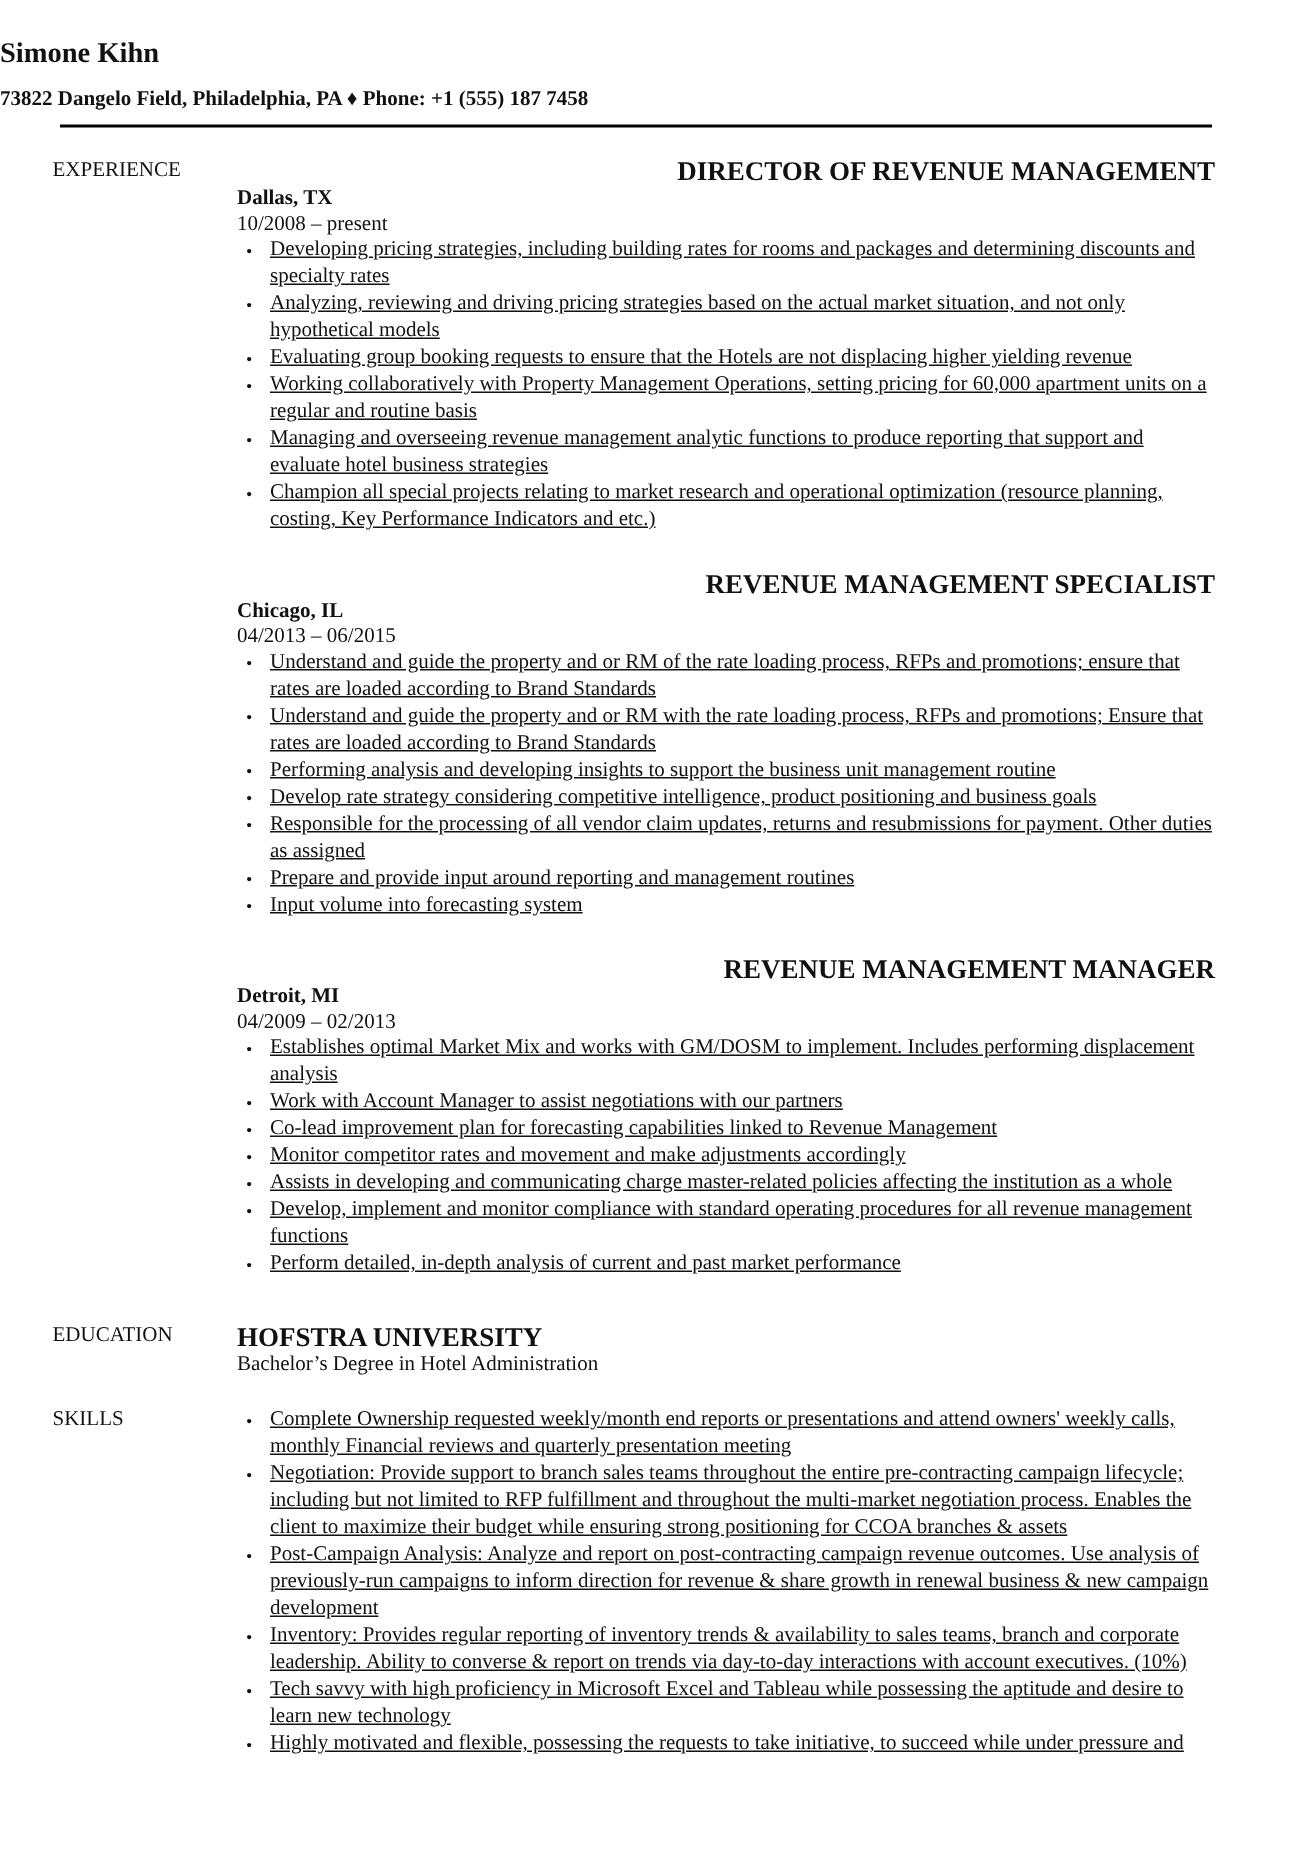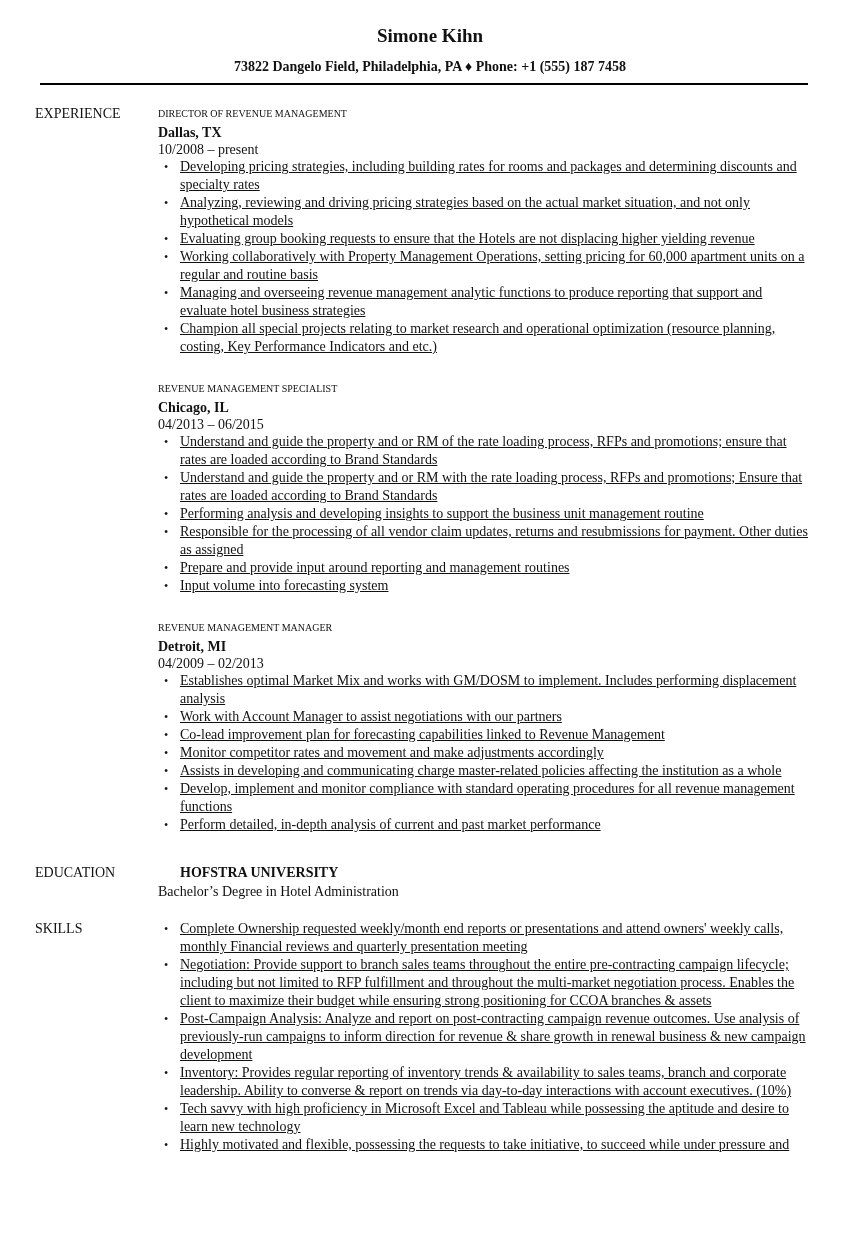--- a/index.html
+++ b/index.html
@@ -1,41 +1,41 @@
 <!DOCTYPE html>
 <html><head>
 <meta charset="utf-8">
 <style>
   html, body { margin: 0; padding: 0; background: #ffffff; }
   body {
     width: 860px; height: 1240px; overflow: hidden; position: relative;
     font-family: "Liberation Serif", "DejaVu Serif", serif;
     color: #111111;
   }
-  .header { text-align: center; padding-top: 24px; }
+  .header { padding-top: 24px; }
   .name { font-size: 19px; font-weight: bold; line-height: 24px; }
   .contact { font-size: 14px; font-weight: bold; margin-top: 10px; line-height: 17px; }
   .rule { margin: 8px 52px 0 40px; border-top: 2.5px solid #000; }
   .section { position: relative; margin-left: 35px; width: 775px; }
   .section-label {
     position: absolute; left: 0; top: 0; font-weight: normal; font-size: 14px; line-height: 18px;
   }
   .section-body { margin-left: 123px; }
   .job { margin-bottom: 14px; }
-  .job-title { font-weight: normal; font-size: 10px; line-height: 18px; }
+  .job-title { font-weight: bold; font-size: 18px; line-height: 18px; text-align: right; }
   .job-loc { font-weight: bold; font-size: 14px; line-height: 18px; margin-top: 1px; }
   .job-dates { font-size: 14px; line-height: 16px; }
   ul { margin: 0; padding: 0; list-style: none; text-decoration: underline; }
   li {
     position: relative; padding-left: 22px; font-size: 14px; line-height: 18px;
   }
   li::before {
     content: "\2022"; position: absolute; left: 6px; top: 0; font-size: 12px;
   }
-  .edu-school { font-weight: bold; font-size: 14px; line-height: 18px; margin-left: 22px; }
+  .edu-school { font-weight: bold; font-size: 18px; line-height: 18px; }
   .edu-degree { font-weight: normal; font-size: 14px; line-height: 20px; }
 </style>
 </head>
 <body>
 
 <div class="header">
   <div class="name">Simone Kihn</div>
   <div class="contact">73822 Dangelo Field, Philadelphia, PA ♦ Phone: +1 (555) 187 7458</div>
 </div>
 <div class="rule"></div>
@@ -59,20 +59,21 @@
     </div>
 
     <div class="job" style="margin-top:24px;">
       <div class="job-title">REVENUE MANAGEMENT SPECIALIST</div>
       <div class="job-loc">Chicago, IL</div>
       <div class="job-dates">04/2013 – 06/2015</div>
       <ul>
         <li>Understand and guide the property and or RM of the rate loading process, RFPs and promotions; ensure that rates are loaded according to Brand Standards</li>
         <li>Understand and guide the property and or RM with the rate loading process, RFPs and promotions; Ensure that rates are loaded according to Brand Standards</li>
         <li>Performing analysis and developing insights to support the business unit management routine</li>
+        <li>Develop rate strategy considering competitive intelligence, product positioning and business goals</li>
         <li>Responsible for the processing of all vendor claim updates, returns and resubmissions for payment. Other duties as assigned</li>
         <li>Prepare and provide input around reporting and management routines</li>
         <li>Input volume into forecasting system</li>
       </ul>
     </div>
 
     <div class="job" style="margin-top:24px;">
       <div class="job-title">REVENUE MANAGEMENT MANAGER</div>
       <div class="job-loc">Detroit, MI</div>
       <div class="job-dates">04/2009 – 02/2013</div>

